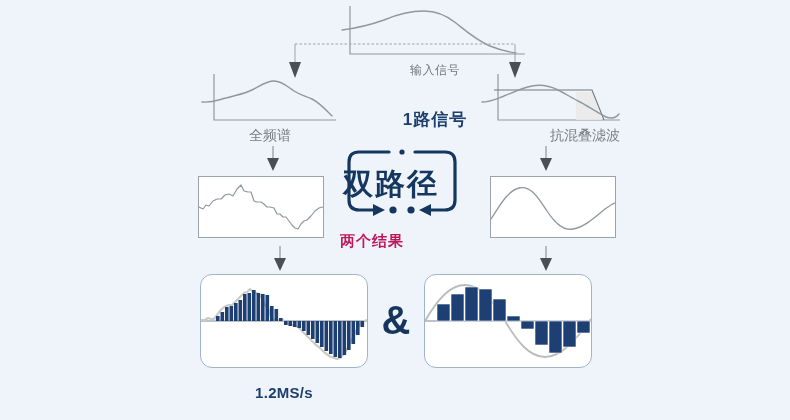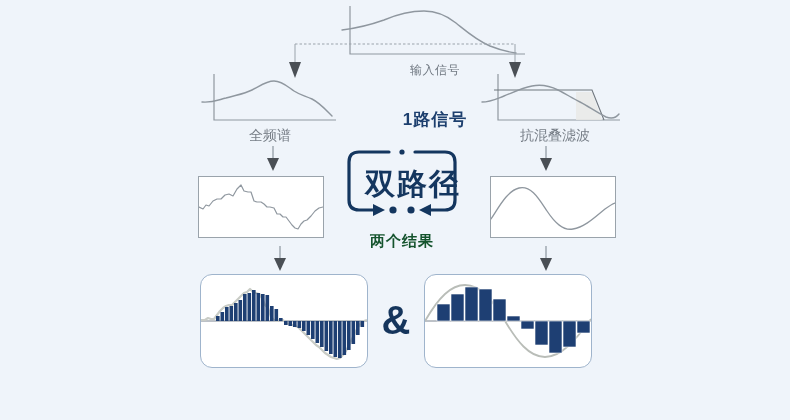--- a/index.html
+++ b/index.html
@@ -32,39 +32,38 @@
     text-align: center;
   }
   .lbl-blue-bold {
     color: #1d3f6e;
     font-size: 17px;
     font-weight: bold;
     text-align: center;
     letter-spacing: 1px;
   }
   .lbl-blue-mid {
-    color: #14532d;
+    color: #be185d;
     font-size: 15px;
     font-weight: bold;
-    text-align: center;
     letter-spacing: 1px;
   }
   .lbl-rate {
     color: #1d3f6e;
     font-size: 15px;
     font-weight: bold;
     text-align: center;
     letter-spacing: 0.3px;
   }
   .dual-text {
     color: #14365f;
     font-size: 30px;
     font-weight: bold;
     letter-spacing: 2px;
-    text-align: right;
+    text-align: left;
     white-space: nowrap;
   }
   .amp {
     color: #15355c;
     font-size: 40px;
     font-weight: bold;
     line-height: 40px;
   }
 
   
@@ -124,21 +123,21 @@
     <svg width="145" height="56" viewBox="0 0 145 56">
       <path d="M18 2 L18 48 L140 48" fill="none" stroke="#8f979f" stroke-width="1.2"></path>
 
       <path d="M96 20 L112 20 L122 48 L96 48 Z" fill="#e9e9e6" opacity="0.85"></path>
 
       <path d="M14 18 L112 18 L124 48" fill="none" stroke="#6f767d" stroke-width="1.1"></path>
 
       <path d="M2 30 C 10 30, 16 27, 24 24 C 34 20, 42 16, 52 14 C 62 12, 70 14, 78 18 C 86 22, 92 26, 100 30 C 108 34, 116 40, 126 45 C 132 47, 136 46, 139 42" fill="none" stroke="#8f979f" stroke-width="1.4" stroke-linecap="round"></path>
     </svg>
   </div>
-  <div class="abs lbl-gray-sm" style="left:490px; top:128px; width:130px;">抗混叠滤波</div>
+  <div class="abs lbl-gray-sm" style="left:490px; top:128px; width:130px;text-align:right;">抗混叠滤波</div>
 
   <div class="abs" style="left:265px; top:146px;">
     <svg width="16" height="26" viewBox="0 0 16 26">
       <path d="M8 0 L8 12" stroke="#9aa3ab" stroke-width="1.4" fill="none"></path>
       <polygon points="2,12 14,12 8,25" fill="#4a4f55"></polygon>
     </svg>
   </div>
   <div class="abs" style="left:538px; top:146px;">
     <svg width="16" height="26" viewBox="0 0 16 26">
       <path d="M8 0 L8 12" stroke="#9aa3ab" stroke-width="1.4" fill="none"></path>
@@ -250,14 +249,15 @@
         <rect x="82" y="41" width="13" height="5"></rect>
         <rect x="96" y="46" width="13" height="8"></rect>
         <rect x="110" y="46" width="13" height="24"></rect>
         <rect x="124" y="46" width="13" height="32"></rect>
         <rect x="138" y="46" width="13" height="26"></rect>
         <rect x="152" y="46" width="13" height="12"></rect>
       </g>
     </svg>
   </div>
 
+  <div class="abs lbl-rate" style="left:204px; top:384px; width:160px;">1.2MS/s</div>
 
 </div>
 
 </body></html>

